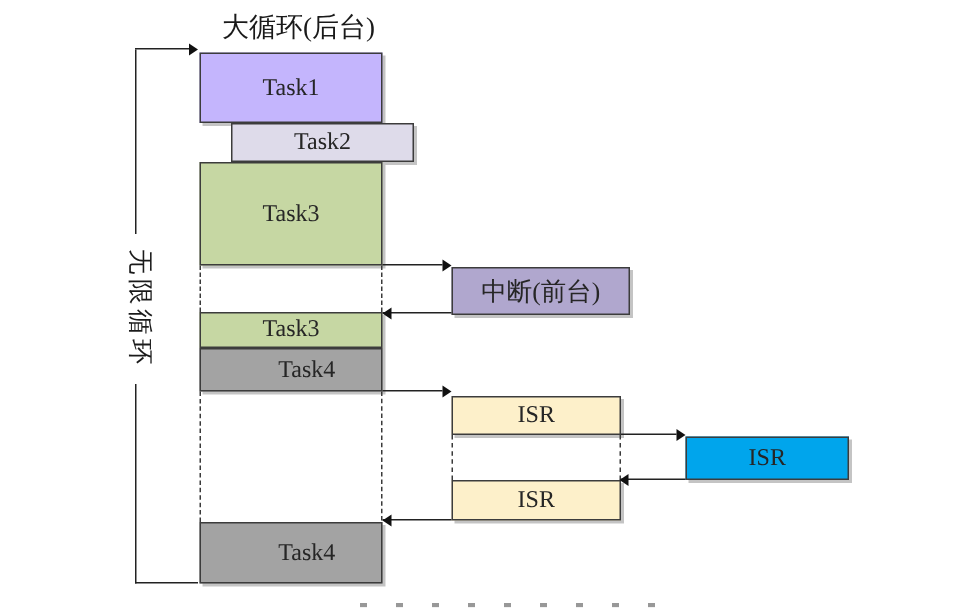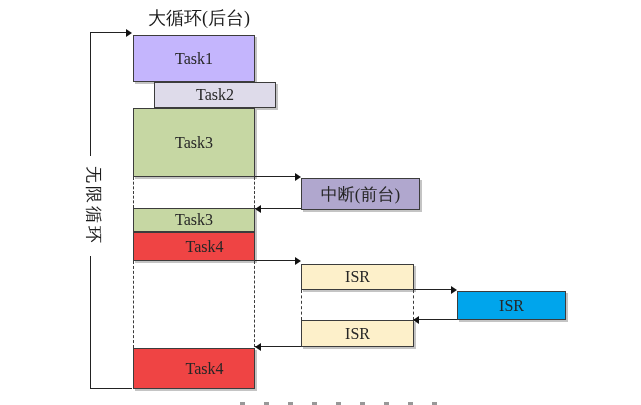--- a/index.html
+++ b/index.html
@@ -12,21 +12,21 @@
   .h-line{position:absolute;height:0;border-top:1px solid #222;}
   .v-line{position:absolute;width:0;border-left:1px solid #222;}
   .dash{position:absolute;width:0;border-left:1px dashed #3a3a3a;}
   .arr-r{position:absolute;width:0;height:0;border:4px solid transparent;
          border-left:6px solid #111;border-right:0;}
   .arr-l{position:absolute;width:0;height:0;border:4px solid transparent;
          border-right:6px solid #111;border-left:0;}
   .c-task1{background:#c4b5fd;}
   .c-task2{background:#dedbea;}
   .c-task3{background:#c6d7a3;}
-  .c-task4{background:#ef4444;padding-left:21px;}
+  .c-task4{background:#a3a3a3;padding-left:21px;}
   .c-int{background:#b0a7ce;}
   .c-isr{background:#fdf0ca;}
   .c-blue{background:#00a5ec;}
   .title{font-size:18px;text-align:center;}
   .sub{font-size:17px;text-align:right;}
   .vlabel{position:absolute;left:43px;top:196px;width:100px;height:20px;line-height:20px;
           text-align:center;background:#ffffff;transform:rotate(90deg);
           font-size:17px;letter-spacing:3px;color:#1a1a1a;}
   .caption-frag{position:absolute;left:240px;top:402px;width:215px;height:3px;opacity:.55;
        background:repeating-linear-gradient(90deg,#444 0 5px,transparent 5px 24px);}

